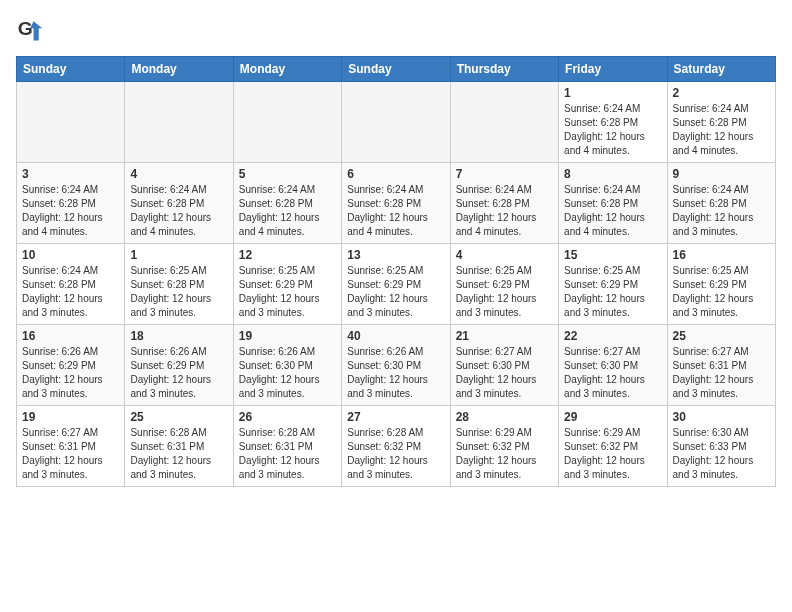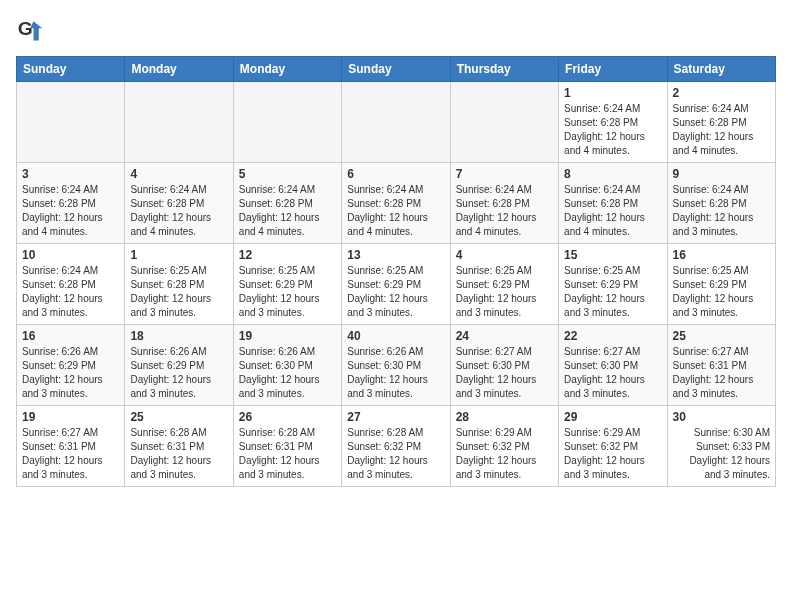--- a/index.html
+++ b/index.html
@@ -252,21 +252,21 @@
 Sunset: 6:30 PM
 Daylight: 12 hours and 3 minutes.</div>
         </td>
         <td>
           <span class="day-number">40</span>
           <div class="day-info" style="white-space: pre-line;">Sunrise: 6:26 AM
 Sunset: 6:30 PM
 Daylight: 12 hours and 3 minutes.</div>
         </td>
         <td>
-          <span class="day-number">24</span>
+          <span class="day-number">21</span>
           <div class="day-info" style="white-space: pre-line;">Sunrise: 6:27 AM
 Sunset: 6:30 PM
 Daylight: 12 hours and 3 minutes.</div>
         </td>
         <td>
           <span class="day-number">22</span>
           <div class="day-info" style="white-space: pre-line;">Sunrise: 6:27 AM
 Sunset: 6:30 PM
 Daylight: 12 hours and 3 minutes.</div>
         </td>
@@ -309,19 +309,19 @@
 Daylight: 12 hours and 3 minutes.</div>
         </td>
         <td>
           <span class="day-number">29</span>
           <div class="day-info" style="white-space: pre-line;">Sunrise: 6:29 AM
 Sunset: 6:32 PM
 Daylight: 12 hours and 3 minutes.</div>
         </td>
         <td>
           <span class="day-number">30</span>
-          <div class="day-info" style="white-space: pre-line; text-align: right;">Sunrise: 6:30 AM
+          <div class="day-info" style="white-space: pre-line;">Sunrise: 6:30 AM
 Sunset: 6:33 PM
 Daylight: 12 hours and 3 minutes.</div>
         </td>
       </tr>
     </tbody>
 </table>
 
 </body></html>

